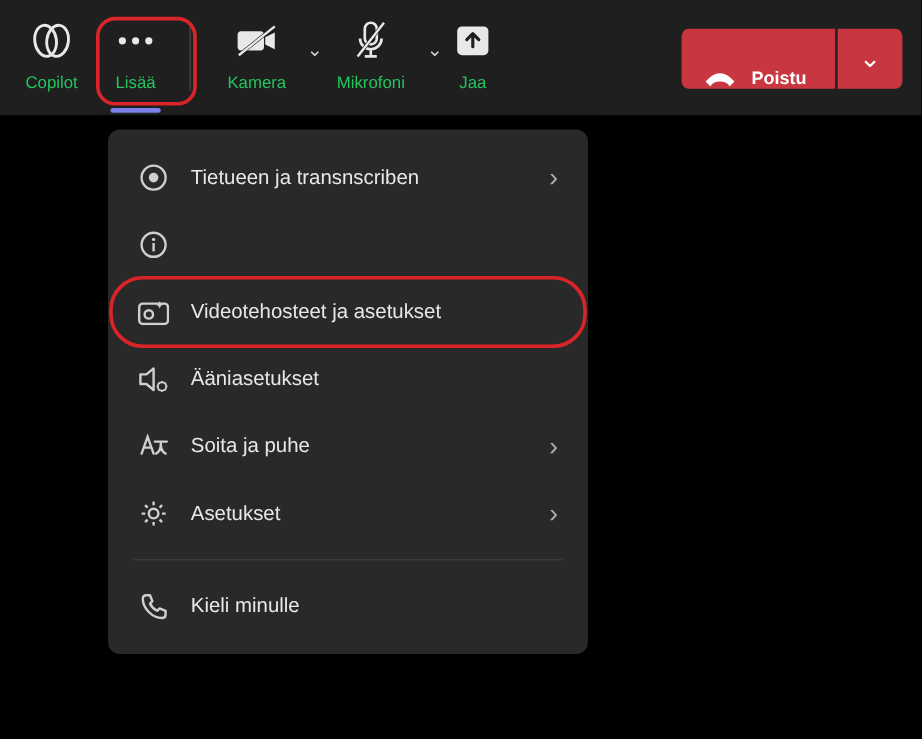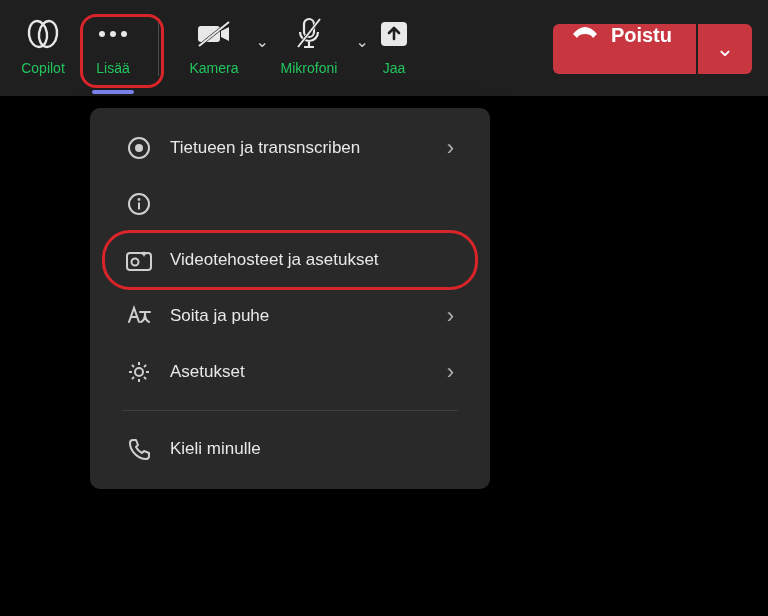--- a/index.html
+++ b/index.html
@@ -80,24 +80,24 @@
       align-items: center;
       margin-top: 14px;
       margin-right: 8px;
       height: 50px;
     }
     .leave-btn {
       background: #c4314b;
       background: #c8363f;
       height: 50px;
       display: flex;
-      align-items: flex-start;
-      padding: 0 24px 0 18px;
+      align-items: flex-end;
+      padding: 16px 24px 0 18px;
       border-radius: 6px 0 0 6px;
-      font-size: 20px;
+      font-size: 15px;
       font-weight: 600;
       gap: 12px;
       cursor: pointer;
     }
     .leave-chev {
       background: #c8363f;
       height: 50px;
       width: 54px;
       display: flex;
       align-items: center;
@@ -109,21 +109,21 @@
     }
     
     .dropdown {
       position: absolute;
       top: 108px;
       left: 90px;
       width: 400px;
       background: #292929;
       border-radius: 10px;
       box-shadow: 0 8px 24px rgba(0,0,0,0.6);
-      padding: 12px 16px;
+      padding: 12px 5px;
     }
     .menu-item {
       display: flex;
       align-items: center;
       height: 56px;
       padding: 0 20px;
       gap: 18px;
       cursor: pointer;
       position: relative;
       font-size: 17px;
@@ -272,20 +272,30 @@
       <svg width="26" height="22" viewBox="0 0 26 22">
           <rect x="1" y="4" width="24" height="17" rx="3" fill="none" stroke="#cfcfcf" stroke-width="2"></rect>
           <circle cx="9" cy="13" r="3.5" fill="none" stroke="#cfcfcf" stroke-width="2"></circle>
           <path d="M18 2 l1 2 l2 1 l-2 1 l-1 2 l-1 -2 l-2 -1 l2 -1 z" fill="#cfcfcf"></path>
         </svg>
     </span>
     <span>Videotehosteet ja asetukset</span>
     <div class="menu-highlight"></div>
   </div>
 
+  <div class="menu-item">
+    <span class="menu-icon">
+      <svg width="26" height="24" viewBox="0 0 26 24">
+          <path d="M2 8 h5 l6 -5 v18 l-6 -5 h-5 z" fill="none" stroke="#cfcfcf" stroke-width="2" stroke-linejoin="round"></path>
+          <circle cx="20" cy="18" r="3.5" fill="none" stroke="#cfcfcf" stroke-width="1.6"></circle>
+          <path d="M20 14.5 v-1 M20 22.5 v-1 M16.5 18 h-1 M24.5 18 h-1 M17.5 15.5 l-0.7 -0.7 M22.5 20.5 l0.7 0.7 M22.5 15.5 l0.7 -0.7 M17.5 20.5 l-0.7 0.7" stroke="#cfcfcf" stroke-width="1.6"></path>
+        </svg>
+    </span>
+    <span>Ääniasetukset</span>
+  </div>
 
   <div class="menu-item">
     <span class="menu-icon">
       <svg width="26" height="24" viewBox="0 0 26 24">
           <path d="M3 18 l5 -14 l5 14 M5 13 h6" fill="none" stroke="#cfcfcf" stroke-width="2" stroke-linecap="round"></path>
           <path d="M14 8 h10 M19 8 v2 M15 18 q4 -2 4 -8 M23 18 q-4 -2 -4 -8" fill="none" stroke="#cfcfcf" stroke-width="2" stroke-linecap="round"></path>
         </svg>
     </span>
     <span>Soita ja puhe</span>
     <span class="menu-chevron">›</span>

